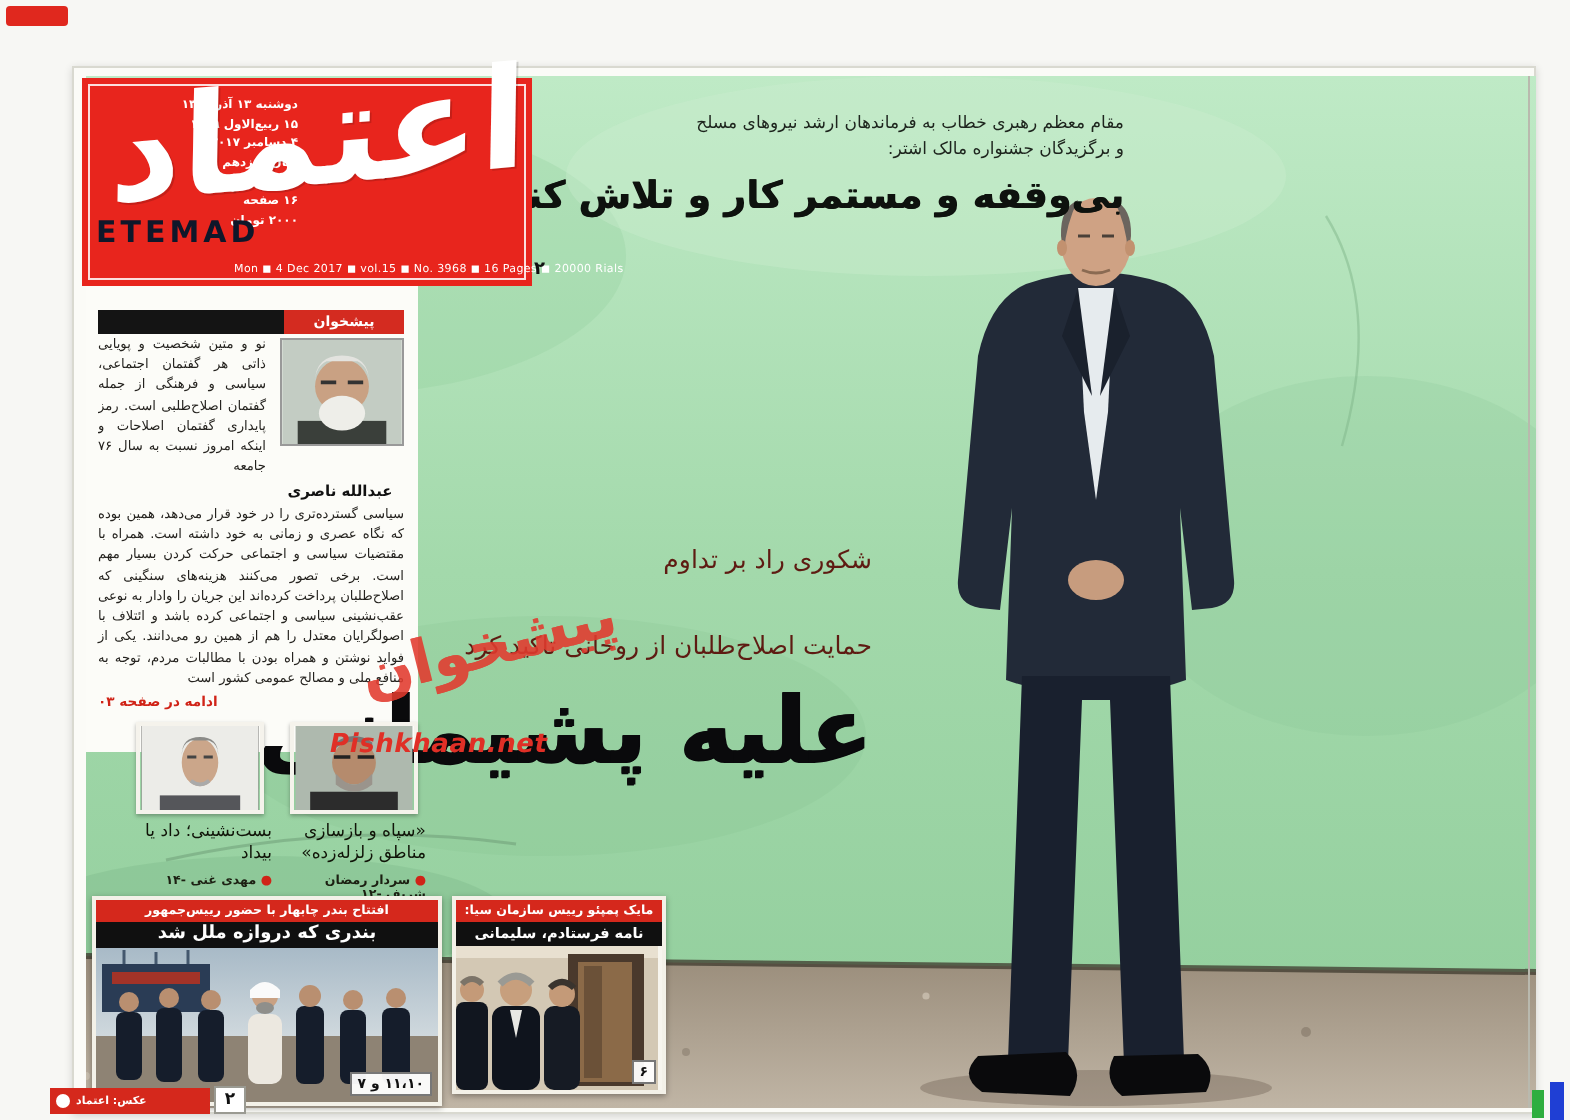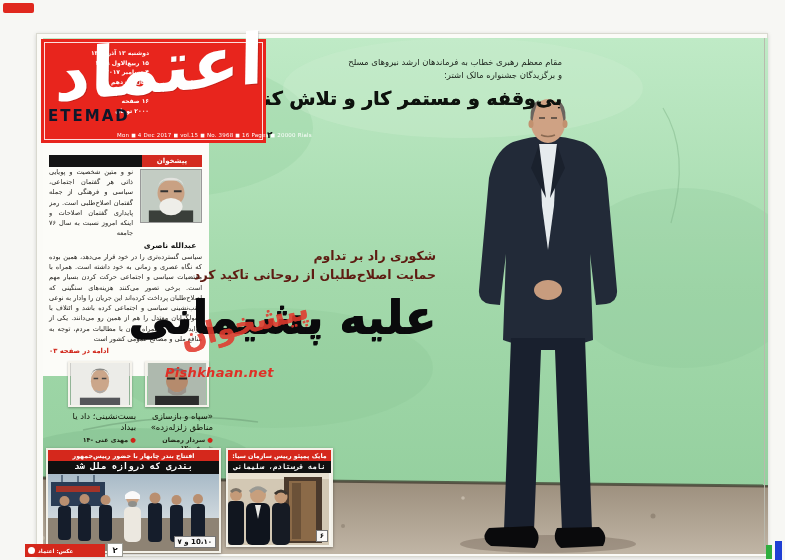--- a/index.html
+++ b/index.html
@@ -33,21 +33,21 @@
   .col-marker { position:absolute; left:230px; top:96px; font-size:9px; font-weight:bold; color:#111; z-index:6; }
 
   
   .topstory { position:absolute; right:205px; top:22px; text-align:right; z-index:4; }
   .ts-kicker { font-size:8.5px; font-weight:normal; color:#1d241d; line-height:1.5; }
   .ts-headline { margin-top:5px; font-size:19px; font-weight:900; color:#0e120e;
                  text-shadow:.4px 0 0 #0e120e; }
 
   
   .mainstory { position:absolute; right:331px; top:213px; text-align:right; z-index:4; }
-  .ms-kicker { font-size:12.5px; font-weight:700; color:#5e1b12; line-height:1.5; }
+  .ms-kicker { font-size:12.5px; font-weight:400; color:#5e1b12; line-height:1.5;margin-top:24px; }
   .ms-headline { margin-top:6px; font-size:46px; font-weight:900; color:#0a0a0c; line-height:1.15;
                  text-shadow:.8px 0 0 #0a0a0c, 0 .5px 0 #0a0a0c;margin-left:11px; }
 
   
   .wm-stamp { position:absolute; left:142px; top:272px; font-size:30px; font-weight:900; color:#e23a2e;
               transform:rotate(-14deg); opacity:.88; z-index:5; text-shadow:.5px 0 0 #e23a2e; }
   .wm-site  { position:absolute; left:128px; top:331px; font-size:13px; font-weight:900; font-style:italic;
               color:#e02f26; z-index:5; letter-spacing:.3px; }
 
   
@@ -73,21 +73,21 @@
   .brief-title { margin-top:4px; font-size:8.5px; font-weight:400; color:#101408; text-align:right;
                  direction:rtl; line-height:1.35; }
   .brief-byline { margin-top:2px; font-size:6.3px; font-weight:bold; color:#1c2012; text-align:right; direction:rtl; }
   .bullet { color:#d02317; font-size:6.5px; }
 
   
   .bstory { position:absolute; background:#f7f5ee; border:2px solid #f3f1e8; box-shadow:0 1px 3px rgba(0,0,0,.35); z-index:4; }
   .bstory1 { left:9px; top:414px; width:175px; }
   .bstory2 { left:189px; top:414px; width:107px; }
   .b-red { background:#d5281c; color:#fff; font-weight:bold; text-align:center; height:11px; line-height:11px; font-size:6.3px; }
-  .b-black { background:#101010; color:#fff; font-weight:900; text-align:center;font-family:Liberation Mono, monospace; }
+  .b-black { background:#101010; color:#fff; font-weight:900; text-align:center; }
   .bstory1 .b-black { height:13px; line-height:13px; font-size:9px; }
   .bstory2 .b-black { height:12px; line-height:12px; font-size:7.3px; letter-spacing:-.2px; }
   .b-photo { position:relative; }
   .b-photo svg { display:block; }
   .b-pages { position:absolute; right:3px; bottom:3px; background:rgba(255,255,255,.95); border:1px solid #777;
              font-size:7px; font-weight:900; color:#111; padding:0 3px; line-height:10px; direction:rtl; }
 
   
   .credit { position:absolute; left:25px; top:544px; width:80px; height:13px; background:#d5281c;
             display:flex; align-items:center; gap:3px; padding:0 3px; z-index:7; }
@@ -274,21 +274,21 @@
               <circle cx="57.5" cy="26" r="5"></circle>
             <circle cx="107" cy="24" r="5.5"></circle>
               <circle cx="128.5" cy="26" r="5"></circle>
               <circle cx="150" cy="25" r="5"></circle>
           </g>
           <rect x="76" y="33" width="17" height="35" rx="5" fill="#ece8e0"></rect>
           <circle cx="84.5" cy="24" r="6.5" fill="#c9a183"></circle>
           <path d="M77,21 Q84.5,13 92,21 L92,25 L77,25 Z" fill="#fafafa"></path>
           <ellipse cx="84.5" cy="30" rx="4.5" ry="3" fill="#8f8f8b"></ellipse>
         </svg>
-        <div class="b-pages">10،۱۰ و ۷</div>
+        <div class="b-pages">۱۱،۱۰ و ۷</div>
       </div>
     </div>
 
     <div class="bstory bstory2">
       <div class="b-red rtl">مایک پمپئو رییس سازمان سیا:</div>
       <div class="b-black rtl">نامه فرستادم، سلیمانی نخواند</div>
       <div class="b-photo">
         <svg width="101" height="72" viewBox="0 0 101 72">
           <rect width="101" height="72" fill="#d3c8b4"></rect>
           <rect width="101" height="6" fill="#e8e0d0"></rect>

